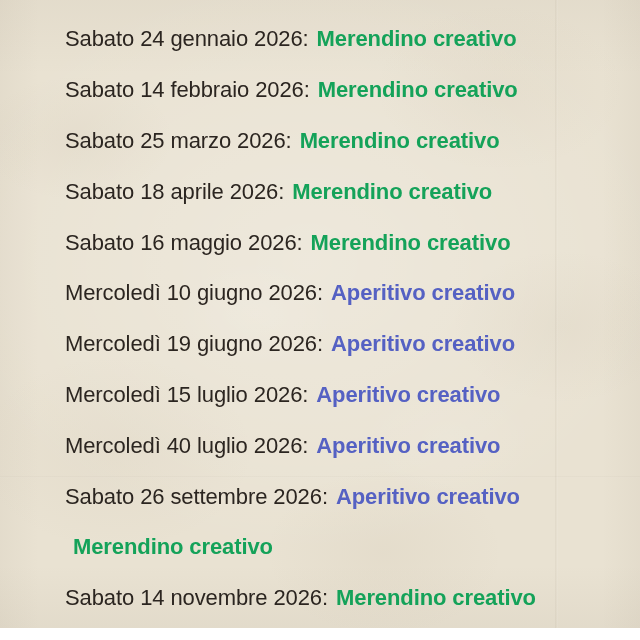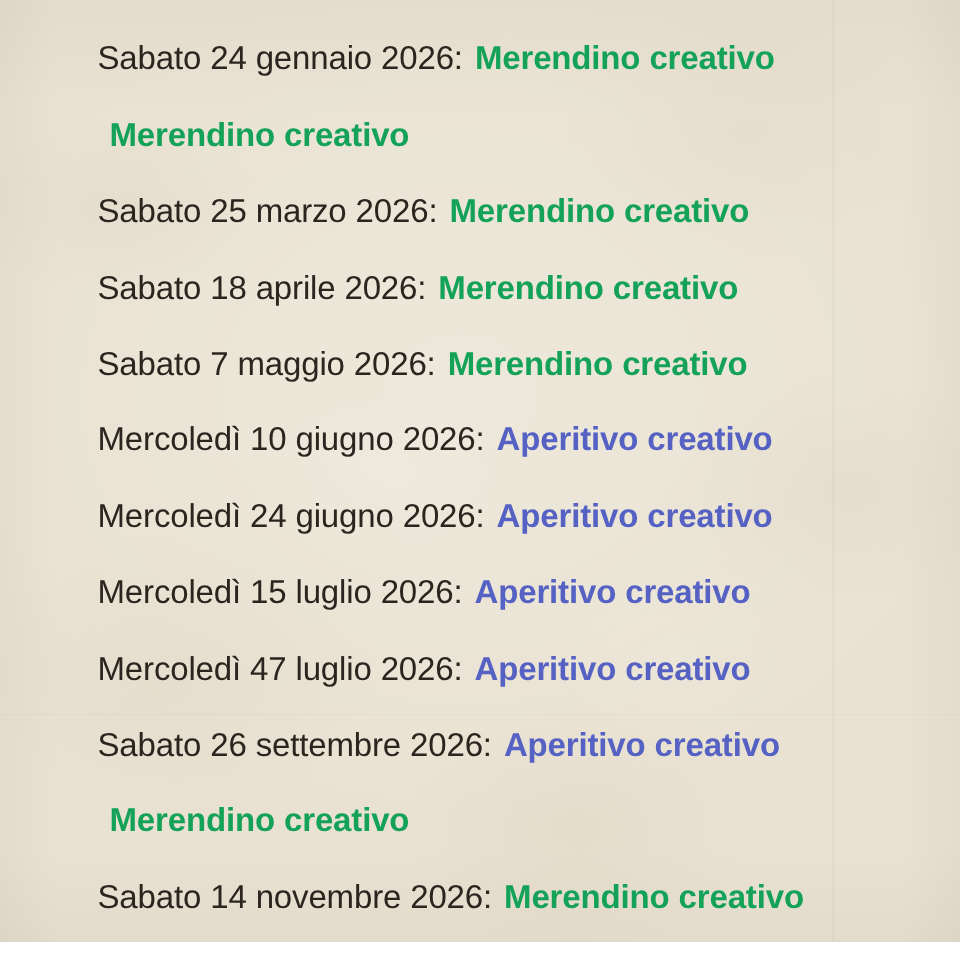--- a/index.html
+++ b/index.html
@@ -88,48 +88,49 @@
   <div class="paper-mottle"></div>
   <div class="paper-crease-vertical"></div>
   <div class="paper-crease-horizontal"></div>
 
   <div class="schedule-list">
     <div class="row">
       <span class="date">Sabato 24 gennaio 2026:</span>
       <span class="event" style="color: rgb(20, 162, 89);">Merendino creativo</span>
     </div>
     <div class="row">
+      <span class="date">Sabato 14 febbraio 2026:</span>
       <span class="event" style="color: rgb(20, 162, 89);">Merendino creativo</span>
     </div>
     <div class="row">
       <span class="date">Sabato 25 marzo 2026:</span>
       <span class="event" style="color: rgb(20, 162, 89);">Merendino creativo</span>
     </div>
     <div class="row">
       <span class="date">Sabato 18 aprile 2026:</span>
       <span class="event" style="color: rgb(20, 162, 89);">Merendino creativo</span>
     </div>
     <div class="row">
-      <span class="date">Sabato 7 maggio 2026:</span>
+      <span class="date">Sabato 16 maggio 2026:</span>
       <span class="event" style="color: rgb(20, 162, 89);">Merendino creativo</span>
     </div>
     <div class="row">
       <span class="date">Mercoledì 10 giugno 2026:</span>
       <span class="event" style="color: rgb(85, 97, 195);">Aperitivo creativo</span>
     </div>
     <div class="row">
-      <span class="date">Mercoledì 24 giugno 2026:</span>
+      <span class="date">Mercoledì 19 giugno 2026:</span>
       <span class="event" style="color: rgb(85, 97, 195);">Aperitivo creativo</span>
     </div>
     <div class="row">
       <span class="date">Mercoledì 15 luglio 2026:</span>
       <span class="event" style="color: rgb(85, 97, 195);">Aperitivo creativo</span>
     </div>
     <div class="row">
-      <span class="date">Mercoledì 47 luglio 2026:</span>
+      <span class="date">Mercoledì 40 luglio 2026:</span>
       <span class="event" style="color: rgb(85, 97, 195);">Aperitivo creativo</span>
     </div>
     <div class="row">
       <span class="date">Sabato 26 settembre 2026:</span>
       <span class="event" style="color: rgb(85, 97, 195);">Aperitivo creativo</span>
     </div>
     <div class="row">
       <span class="event" style="color: rgb(20, 162, 89);">Merendino creativo</span>
     </div>
     <div class="row">

